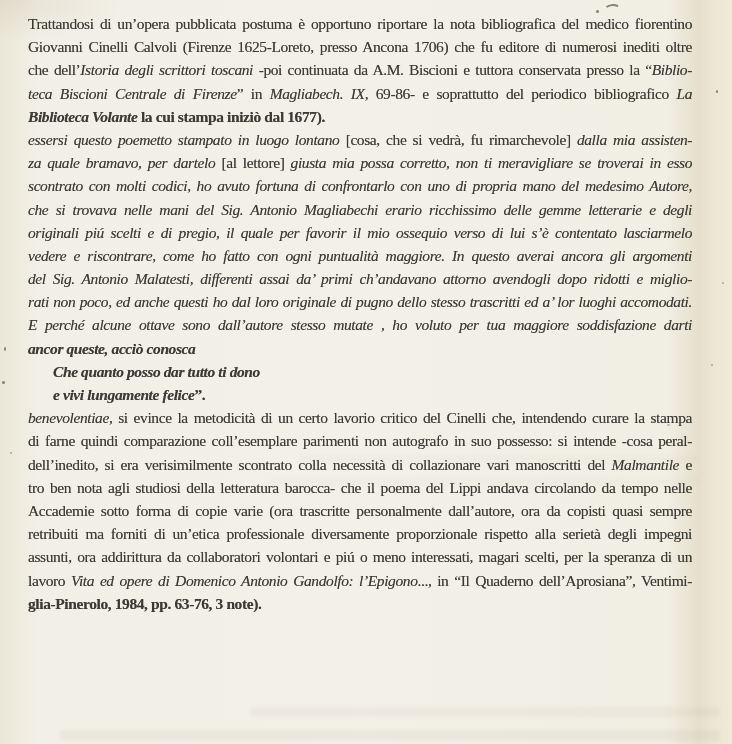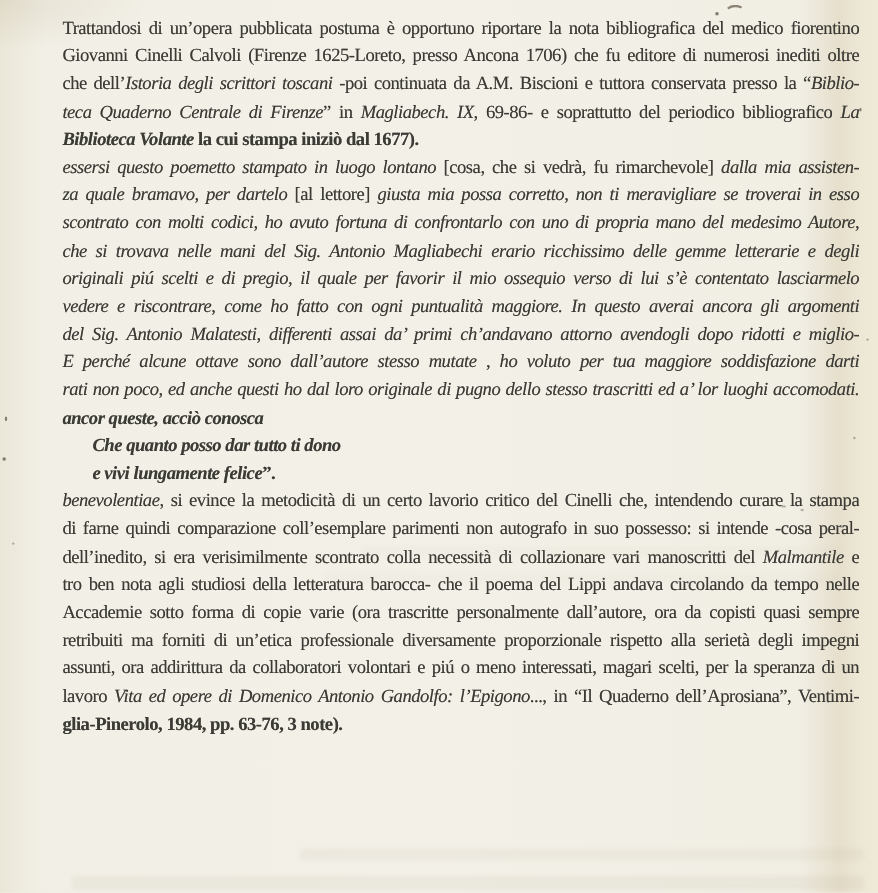--- a/index.html
+++ b/index.html
@@ -13,21 +13,21 @@
     position: relative;
     width: 732px; height: 744px;
     background:
       radial-gradient(ellipse 180px 60px at 0% 0%, rgba(190,180,150,0.25), rgba(190,180,150,0) 70%),
       linear-gradient(90deg, #ebe7d8 0%, #f2efe6 5%, #f3f0e8 50%, #f1eee4 91%, #e6dfcc 95.5%, #ede7d6 98%, #efe9d8 100%),
       #f2efe6;
     color: #3b3a35;
   }
   .text-block {
     position: absolute;
-    left: 52px; top: 12px; width: 664px;
+    left: 28px; top: 12px; width: 664px;
   }
   .line {
     font-size: 15.5px;
     line-height: 23.2px;
     height: 23.2px;
     overflow: hidden;
     letter-spacing: -0.4px;
     text-align: justify;
     text-align-last: justify;
     white-space: normal;
@@ -61,31 +61,31 @@
 </style>
 </head>
 <body>
 
 <div class="page">
 
   <div class="text-block">
       <div class="line"><span>Trattandosi di un’opera pubblicata postuma è opportuno riportare la nota bibliografica del medico fiorentino</span></div>
       <div class="line"><span>Giovanni Cinelli Calvoli (Firenze 1625-Loreto, presso Ancona 1706) che fu editore di numerosi inediti oltre</span></div>
       <div class="line"><span>che dell’</span><span class="it">Istoria degli scrittori toscani</span><span> -poi continuata da A.M. Biscioni e tuttora conservata presso la “</span><span class="it">Biblio-</span></div>
-      <div class="line"><span class="it">teca Quaderno Centrale di Firenze</span><span>” in </span><span class="it">Magliabech. IX,</span><span> 69-86- e soprattutto del periodico bibliografico </span><span class="it">La</span></div>
+      <div class="line"><span class="it">teca Biscioni Centrale di Firenze</span><span>” in </span><span class="it">Magliabech. IX,</span><span> 69-86- e soprattutto del periodico bibliografico </span><span class="it">La</span></div>
       <div class="line end"><span class="it">Biblioteca Volante</span><span> la cui stampa iniziò dal 1677).</span></div>
       <div class="line"><span class="it">essersi questo poemetto stampato in luogo lontano</span><span> [cosa, che si vedrà, fu rimarchevole] </span><span class="it">dalla mia assisten-</span></div>
       <div class="line"><span class="it">za quale bramavo, per dartelo</span><span> [al lettore] </span><span class="it">giusta mia possa corretto, non ti meravigliare se troverai in esso</span></div>
       <div class="line"><span class="it">scontrato con molti codici, ho avuto fortuna di confrontarlo con uno di propria mano del medesimo Autore,</span></div>
       <div class="line"><span class="it">che si trovava nelle mani del Sig. Antonio Magliabechi erario ricchissimo delle gemme letterarie e degli</span></div>
       <div class="line"><span class="it">originali piú scelti e di pregio, il quale per favorir il mio ossequio verso di lui s’è contentato lasciarmelo</span></div>
       <div class="line"><span class="it">vedere e riscontrare, come ho fatto con ogni puntualità maggiore. In questo averai ancora gli argomenti</span></div>
       <div class="line"><span class="it">del Sig. Antonio Malatesti, differenti assai da’ primi ch’andavano attorno avendogli dopo ridotti e miglio-</span></div>
+      <div class="line"><span class="it">rati non poco, ed anche questi ho dal loro originale di pugno dello stesso trascritti ed a’ lor luoghi accomodati.</span></div>
       <div class="line"><span class="it">E perché alcune ottave sono dall’autore stesso mutate , ho voluto per tua maggiore soddisfazione darti</span></div>
-      <div class="line"><span class="it">rati non poco, ed anche questi ho dal loro originale di pugno dello stesso trascritti ed a’ lor luoghi accomodati.</span></div>
       <div class="line end"><span class="it">ancor queste, acciò conosca</span></div>
       <div class="line end ind"><span class="it">Che quanto posso dar tutto ti dono</span></div>
       <div class="line end ind"><span class="it">e vivi lungamente felice</span><span>”.</span></div>
       <div class="line"><span class="it">benevolentiae</span><span>, si evince la metodicità di un certo lavorio critico del Cinelli che, intendendo curare la stampa</span></div>
       <div class="line"><span>di farne quindi comparazione coll’esemplare parimenti non autografo in suo possesso: si intende -cosa peral-</span></div>
       <div class="line"><span>dell’inedito, si era verisimilmente scontrato colla necessità di collazionare vari manoscritti del </span><span class="it">Malmantile</span><span> e</span></div>
       <div class="line"><span>tro ben nota agli studiosi della letteratura barocca- che il poema del Lippi andava circolando da tempo nelle</span></div>
       <div class="line"><span>Accademie sotto forma di copie varie (ora trascritte personalmente dall’autore, ora da copisti quasi sempre</span></div>
       <div class="line"><span>retribuiti ma forniti di un’etica professionale diversamente proporzionale rispetto alla serietà degli impegni</span></div>
       <div class="line"><span>assunti, ora addirittura da collaboratori volontari e piú o meno interessati, magari scelti, per la speranza di un</span></div>

